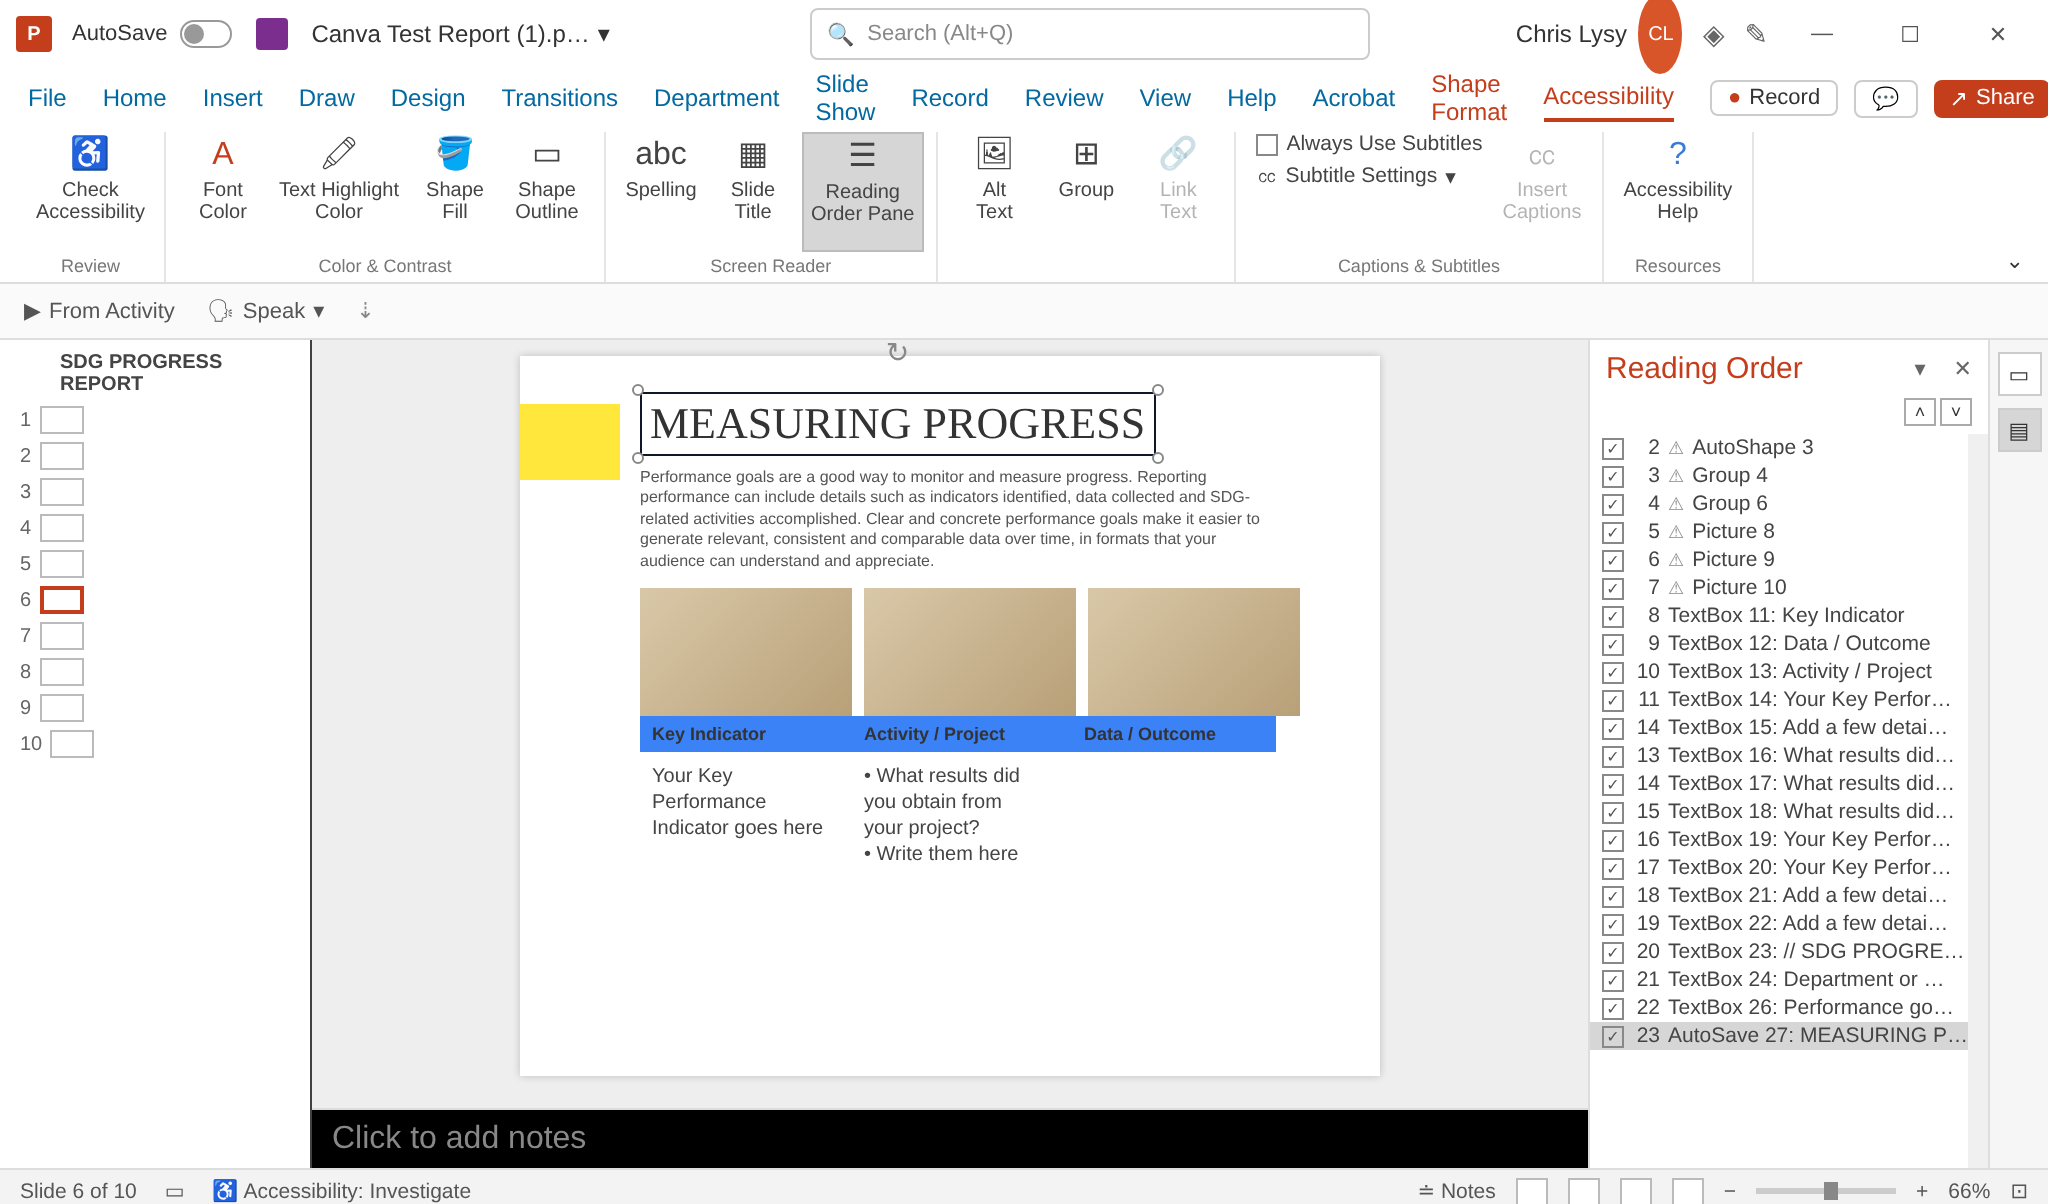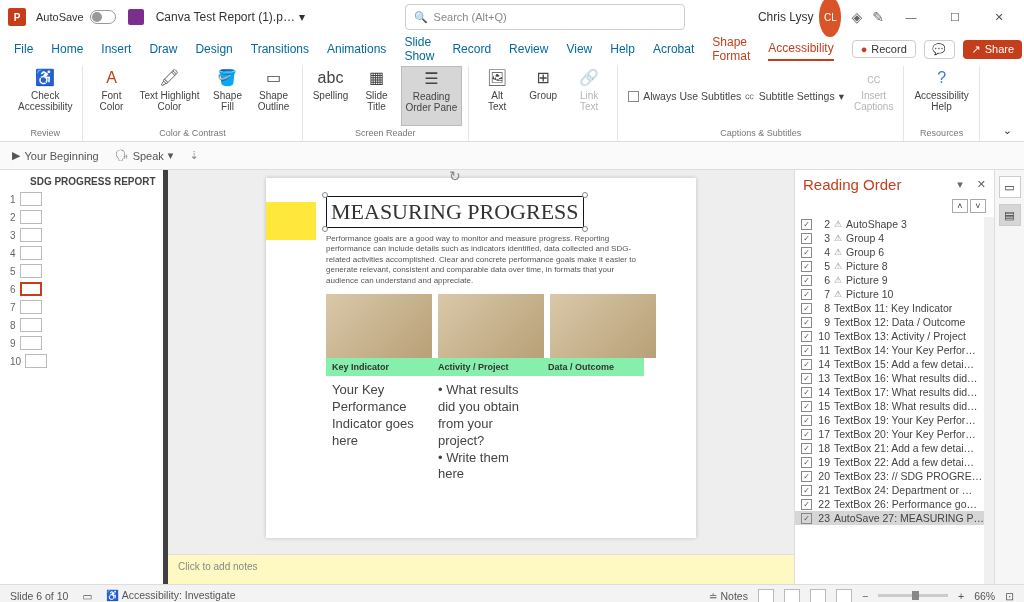--- a/index.html
+++ b/index.html
@@ -30,58 +30,58 @@
 .share-btn { background: #c43e1c; color: #fff; border-radius: 4px; padding: 3px 8px; font-size: 11px; display: flex; align-items: center; gap: 4px; }
 
 
 .ribbon { height: 78px; display: flex; background: #fff; border-bottom: 1px solid #ddd; padding: 2px 8px 0; }
 .group { display: flex; flex-direction: column; align-items: center; padding: 0 6px; border-right: 1px solid #e5e5e5; }
 .group-items { display: flex; gap: 2px; flex: 1; }
 .rbtn { display: flex; flex-direction: column; align-items: center; justify-content: flex-start; padding: 2px 4px; font-size: 10px; color: #444; gap: 2px; min-width: 44px; text-align: center; line-height: 1.1; }
 .rbtn.selected { background: #d6d6d6; border: 1px solid #bbb; }
 .ricon { width: 20px; height: 20px; display: flex; align-items: center; justify-content: center; font-size: 16px; }
 .group-label { font-size: 9px; color: #777; padding: 2px 0 3px; }
-.subtitle-row { display: flex; flex-direction: row; gap: 3px; justify-content: flex-start; padding: 0 4px; }
+.subtitle-row { display: flex; flex-direction: column; gap: 3px; justify-content: flex-start; padding: 0 4px; }
 .sub-item { display: flex; align-items: center; gap: 4px; font-size: 10.5px; color: #444; }
 .chk { width: 11px; height: 11px; border: 1px solid #888; }
 
 .subribbon { height: 28px; background: #fafafa; border-bottom: 1px solid #ddd; display: flex; align-items: center; padding: 0 12px; gap: 16px; font-size: 11px; color: #555; }
 .sr-item { display: flex; align-items: center; gap: 4px; }
 
 
 .main { display: flex; height: 414px; }
 
 
-.thumbs { width: 168px; background: #fff; border-right: 5px solid #404040; padding: 6px 4px; overflow: hidden; }
+.thumbs { width: 156px; background: #fff; border-right: 1px solid #404040; padding: 6px 4px; overflow: hidden; }
 .thumb-row { display: flex; align-items: center; gap: 4px; font-size: 10px; color: #666; padding: 2px 6px; }
 .thumb { width: 22px; height: 14px; border: 1px solid #bbb; background: #fff; }
 .thumb.sel { border: 2px solid #c43e1c; }
 .thumb-title { margin-left: 26px; font-size: 10px; font-weight: 600; color: #444; margin-bottom: 3px; }
 
 
 .slide-area { flex: 1; background: #eee; display: flex; flex-direction: column; position: relative; }
 .slide-canvas { flex: 1; display: flex; justify-content: center; padding: 8px 0 0; overflow: hidden;}
 .slide { width: 430px; height: 360px; background: #fff; box-shadow: 0 0 4px rgba(0,0,0,.2); position: relative; padding: 18px 0 0 60px; }
 .yellow-tab { position: absolute; left: 0; top: 24px; width: 50px; height: 38px; background: #ffe83b; }
 .slide-title { font-family: Liberation Serif, serif; font-size: 22px; letter-spacing: 0px; border: 1px solid #0f172a; padding: 2px 4px; display: inline-block; position: relative; }
 .sel-handle { position: absolute; width: 6px; height: 6px; border: 1px solid #888; background: #fff; border-radius: 50%; }
 .rot-handle { position: absolute; top: -28px; left: 50%; transform: translateX(-50%); font-size: 14px; color: #888; }
 .slide-para { font-size: 8px; color: #555; margin-top: 6px; width: 310px; line-height: 1.3; }
 .img-row { display: flex; gap: 6px; margin-top: 8px; }
 .img-box { width: 106px; height: 64px; background: linear-gradient(135deg,#d9c8a8,#b8a078); }
 .headers-row { display: flex; margin-top: 0; }
-.hdr { background: #86efac; font-size: 9px; font-weight: 600; padding: 4px 6px; }
-.col { font-size: 13px; padding: 6px; color: #444; line-height: 1.3; }
+.hdr { background: #3b82f6; font-size: 9px; font-weight: 600; padding: 4px 6px; }
+.col { font-size: 10px; padding: 6px; color: #444; line-height: 1.3; }
 .w1 { width: 106px; } .w2 { width: 110px; } .w3 { width: 102px; }
 .row2 { display: flex; }
 .row3 { display: flex; margin-top: 6px; }
 .row3 .col { background: #fff9c8; }
 .row3 .col:last-child { background: #ffe83b; }
 
-.notes { height: 30px; background: #fef9c3; border-top: 1px solid #ddd; padding: 6px 10px; color: #888; font-size: 10px; }
+.notes { height: 30px; background: #000000; border-top: 1px solid #ddd; padding: 6px 10px; color: #888; font-size: 16px; }
 
 
 .pane { width: 200px; background: #fff; border-left: 1px solid #ddd; display: flex; flex-direction: column; }
 .right-tools { width: 30px; background: #f6f6f6; border-left: 1px solid #ddd; display: flex; flex-direction: column; align-items: center; gap: 6px; padding-top: 6px; }
 .rt-btn { width: 22px; height: 22px; border: 1px solid #ccc; background: #fff; display: flex; align-items: center; justify-content: center; font-size: 11px; }
 .rt-btn.active { background: #d6d6d6; }
 .pane-header { display: flex; align-items: center; padding: 6px 8px; }
 .pane-title { font-size: 15px; color: #c43e1c; flex: 1; }
 .pane-x { color: #666; }
 .pane-controls { display: flex; justify-content: flex-end; gap: 2px; padding: 0 8px 4px; }
@@ -134,21 +134,21 @@
   </div>
 </div>
 
 <div class="tabs">
   <span class="tab">File</span>
   <span class="tab">Home</span>
   <span class="tab">Insert</span>
   <span class="tab">Draw</span>
   <span class="tab">Design</span>
   <span class="tab">Transitions</span>
-  <span class="tab">Animations</span>
+  <span class="tab">Department</span>
   <span class="tab">Slide Show</span>
   <span class="tab">Record</span>
   <span class="tab">Review</span>
   <span class="tab">View</span>
   <span class="tab">Help</span>
   <span class="tab">Acrobat</span>
   <span class="tab shape">Shape Format</span>
   <span class="tab active">Accessibility</span>
   <div class="tabs-right">
     <div class="rec-btn">
@@ -269,21 +269,21 @@
     <div class="group-label">Resources</div>
   </div>
   <div style="margin-left:auto;display:flex;align-items:flex-end;padding:4px">
       <span>⌄</span>
     </div>
 </div>
 
 <div class="subribbon">
   <div class="sr-item">
       <span>▶</span>
-      <span>Your Beginning</span>
+      <span>From Activity</span>
     </div>
   <div class="sr-item">
       <span>🗣</span>
       <span>Speak</span>
       <span>▾</span>
     </div>
   <span style="color:#888">⇣</span>
 </div>
 
 <div class="main">

